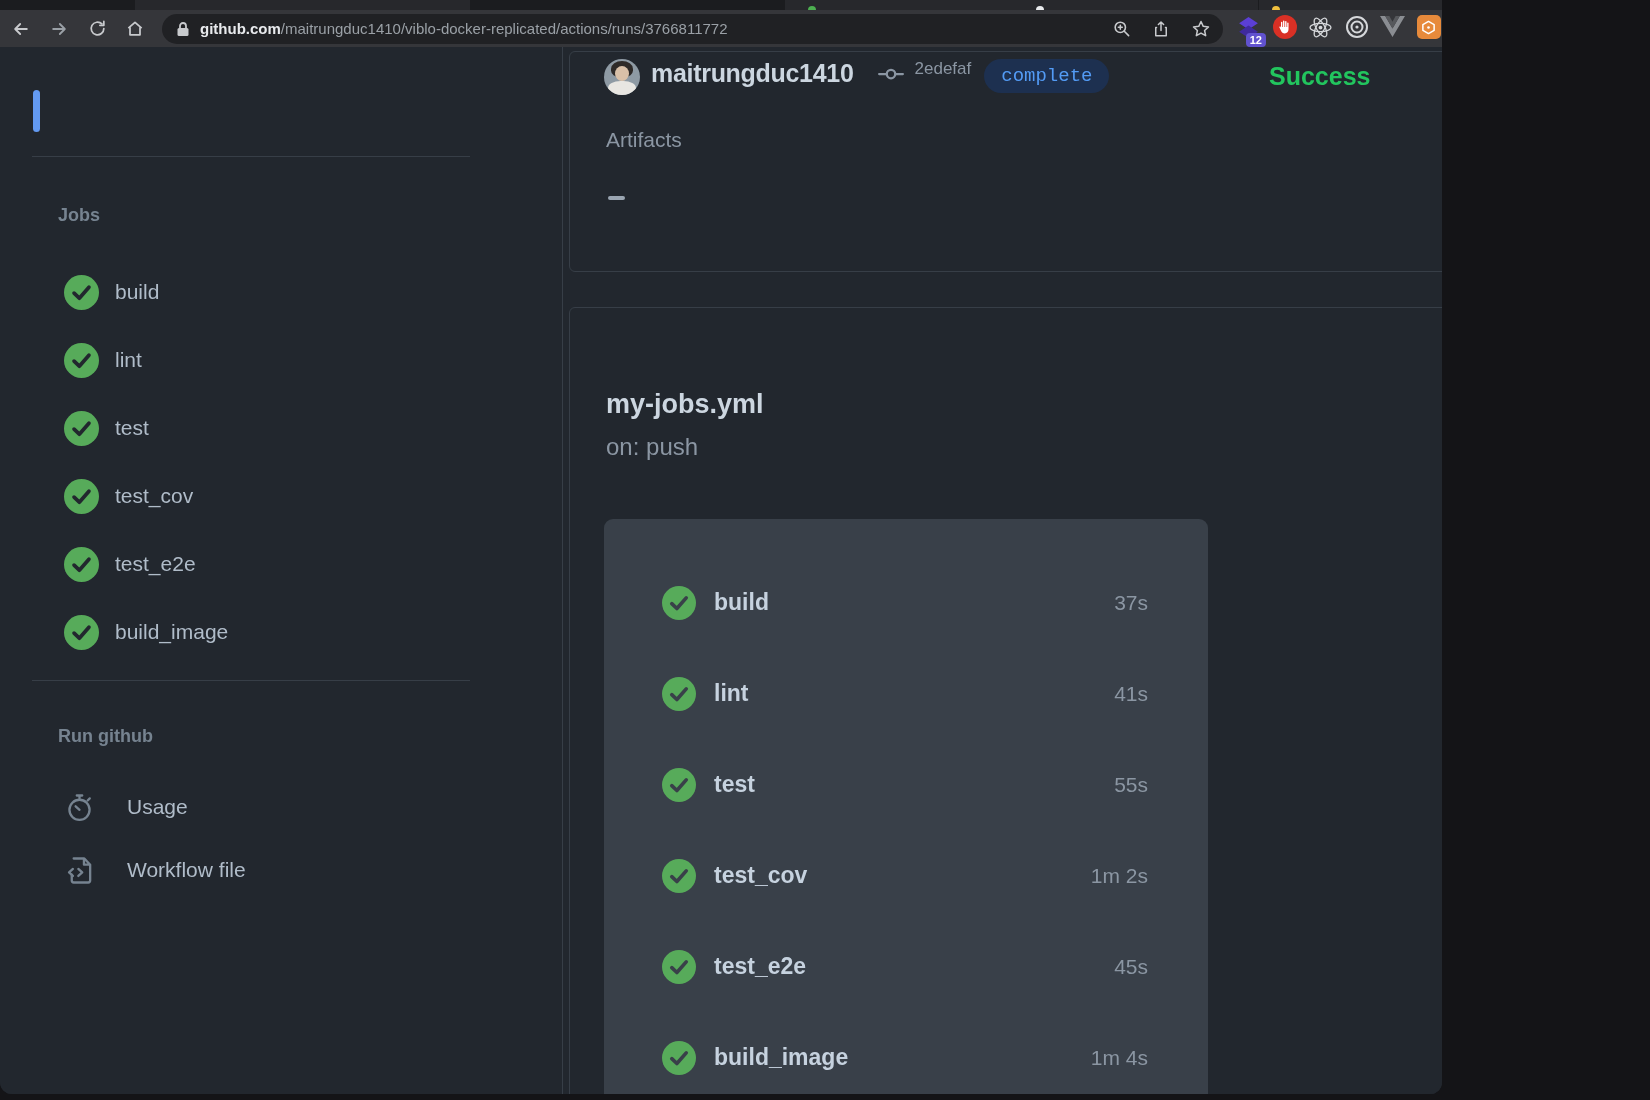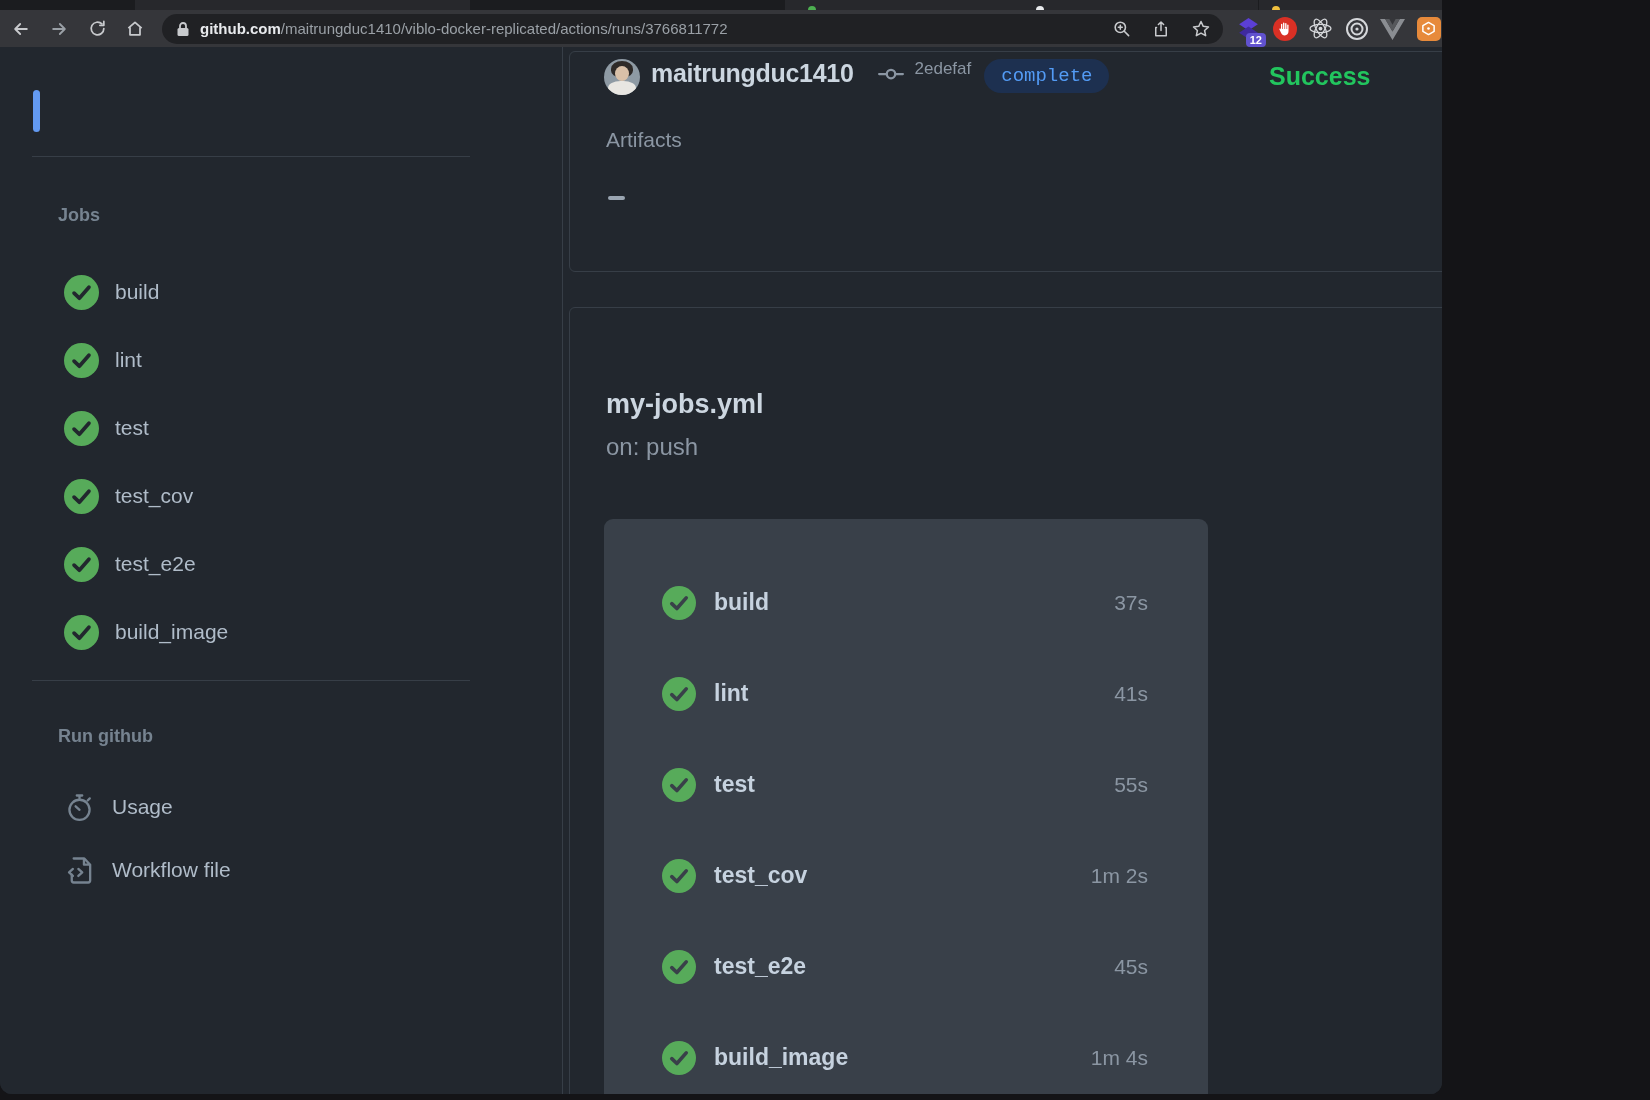--- a/index.html
+++ b/index.html
@@ -14,40 +14,40 @@
   .tabstrip .dot { position:absolute; top:6px; width:8px; height:8px; border-radius:50%; }
   .toolbar { position:relative; height:37px; background:#35363a; display:flex; align-items:center; }
   .navbtns { display:flex; align-items:center; gap:12px; padding:0 10px 0 8px; }
   .navbtn { width:26px; height:26px; display:flex; align-items:center; justify-content:center; color:#c8cacd; }
   .omnibox { position:relative; width:1302px; height:30px; margin-left:4px; background:#202124; border-radius:15px; display:flex; align-items:center; padding:0 12px 0 14px; }
   .omnibox .url { font-size:15px; margin-left:10px; white-space:nowrap; overflow:hidden; }
   .omnibox .url .host { color:#e8eaed; font-weight:bold; }
   .omnibox .url .path { color:#9aa0a6; }
   .omni-icons { margin-left:auto; display:flex; align-items:center; gap:21px; color:#c8cacd; }
   .ext-icons { display:flex; align-items:center; gap:9px; margin-left:12px; }
-  .ext { position:relative; width:27px; height:27px; display:flex; align-items:center; justify-content:center;text-decoration:underline; }
+  .ext { position:relative; width:27px; height:27px; display:flex; justify-content:center;text-decoration:underline; }
   .ext-badge { position:absolute; right:-4px; bottom:-5px; background:#6152cf; color:#fff; font-size:11px; font-weight:bold; padding:1px 4px; border-radius:4px; line-height:12px; }
   .redhand { width:24px; height:24px; border-radius:50%; background:#d93025; display:flex; align-items:center; justify-content:center; }
   .orange-ext { width:24px; height:24px; border-radius:5px; background:#e78a3b; display:flex; align-items:center; justify-content:center; }
 
   
   .content { position:relative; display:flex; height:1047px; background:#22272e; }
   .sidebar { position:relative; width:563px; flex:none; border-right:1px solid #373e47; }
   .main { position:relative; flex:1; }
 
   
   .accent-bar { position:absolute; left:33px; top:43px; width:7px; height:42px; border-radius:4px; background:#639af2; }
   .summary-item { position:absolute; left:48px; top:39px; width:407px; height:49px; background:#2b313a; border-radius:6px; display:flex; align-items:center; padding-left:20px; gap:17px; color:#8b96a3; }
   .summary-item .lbl { font-size:21px; font-weight:600; color:#b0bcc9; }
   .side-divider { position:absolute; left:32px; width:438px; height:1px; background:#373e47; }
   .side-header { position:absolute; left:58px; font-size:18px; font-weight:bold; color:#768390; }
   .job-item { position:absolute; left:64px; height:48px; display:flex; align-items:center; gap:16px; }
   .job-item .lbl, .side-link .lbl { font-size:21px; color:#b0bcc9; }
   .check { width:35px; height:35px; flex:none; }
-  .side-link { position:absolute; left:64px; height:44px; display:flex; align-items:center; gap:17px; color:#768390; }
+  .side-link { position:absolute; left:64px; height:44px; display:flex; align-items:center; gap:32px; color:#768390; }
 
   
   .card { position:absolute; left:6px; right:-20px; border:1px solid #373e47; border-radius:6px; background:#22272e; }
   .card1 { top:4px; height:221px; }
   .card2 { top:260px; height:900px; }
 
   .run-header { position:absolute; left:34px; top:7px; display:flex; align-items:flex-start; }
   .avatar { width:36px; height:36px; border-radius:50%; flex:none; overflow:hidden; position:relative; background:#8e9aa4; }
   .avatar .hair { position:absolute; left:7px; top:2px; width:22px; height:16px; border-radius:50% 50% 40% 40%; background:#2e2a28; }
   .avatar .face { position:absolute; left:11px; top:7px; width:14px; height:15px; border-radius:50%; background:#d9c0a8; }

